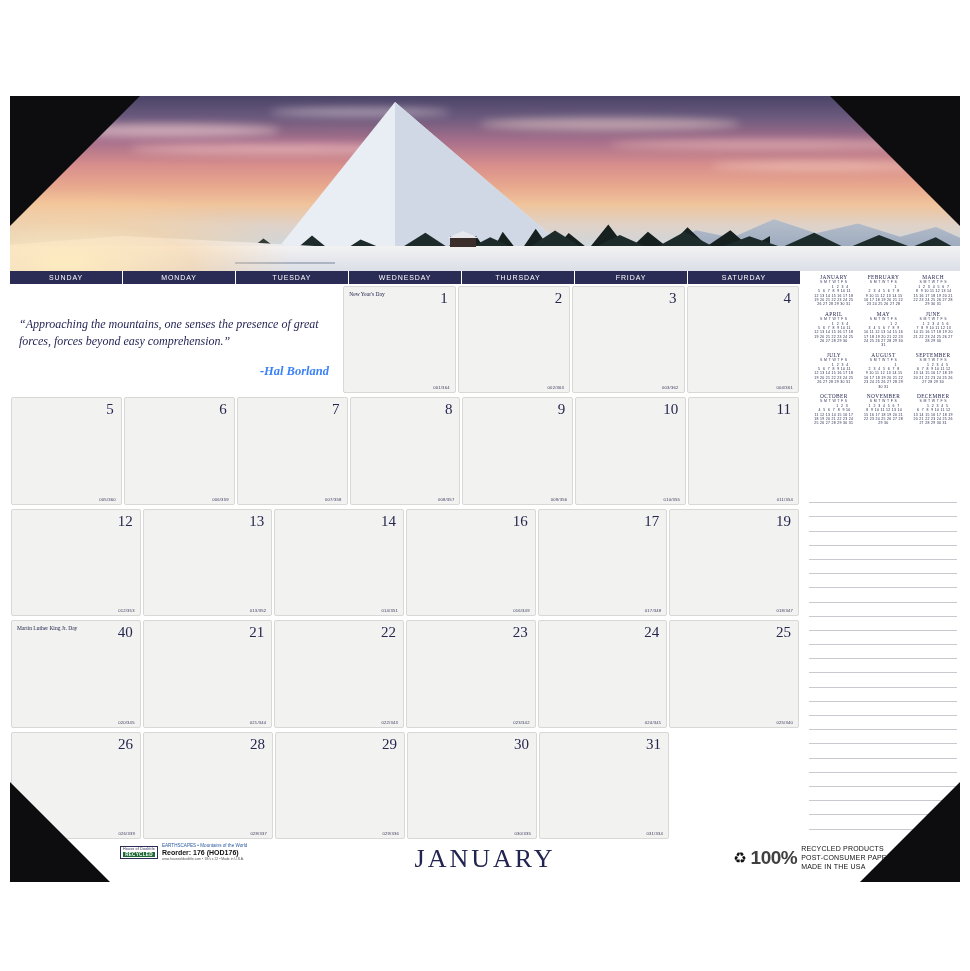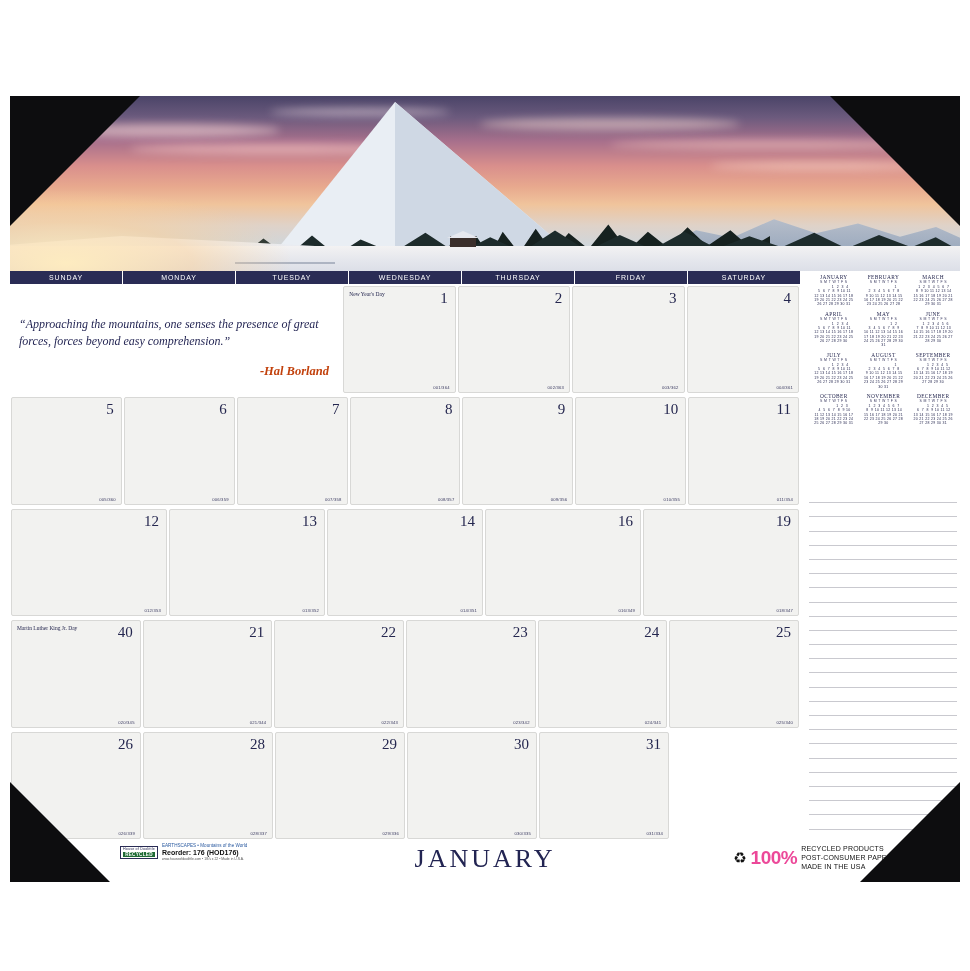--- a/index.html
+++ b/index.html
@@ -293,21 +293,21 @@
   .quote-attrib {
     position: absolute;
     left: 8px;
     top: 78px;
     width: 310px;
     text-align: right;
     font-family: "Liberation Serif", serif;
     font-style: italic;
     font-weight: bold;
     font-size: 12.5px;
-    color: #c2410c;
+    color: #3b82f6;
   }
 
   
   .right-panel {
     position: absolute;
     left: 795px;
     top: 0;
     width: 155px;
     height: 570px;
     background: #ffffff;
@@ -409,21 +409,21 @@
     right: 68px;
     top: 4px;
     display: flex;
     align-items: center;
     gap: 4px;
   }
   .pct-num {
     font-family: "Liberation Sans", sans-serif;
     font-size: 19px;
     font-weight: bold;
-    color: #ec4899;
+    color: #404040;
     letter-spacing: -0.5px;
   }
   .pct-lines { line-height: 1.25; }
   .pl { font-size: 7px; color: #111; letter-spacing: .2px; }
   .recycle-tri { font-size: 15px; color: #111; }
 
   
   * { box-sizing: border-box; }
 </style>
 </head>
@@ -554,20 +554,25 @@
               <div class="daynum">14</div>
               <div class="jdate">014/351</div>
             </div>
             <div class="cell">
               <div class="holiday"></div>
               <div class="daynum">16</div>
               <div class="jdate">016/349</div>
             </div>
             <div class="cell">
               <div class="holiday"></div>
+              <div class="daynum">17</div>
+              <div class="jdate">017/348</div>
+            </div>
+            <div class="cell">
+              <div class="holiday"></div>
               <div class="daynum">19</div>
               <div class="jdate">018/347</div>
             </div>
           </div>
 
           <div class="week">
             <div class="cell">
               <div class="holiday">Martin Luther King Jr. Day</div>
               <div class="daynum">40</div>
               <div class="jdate">020/345</div>

